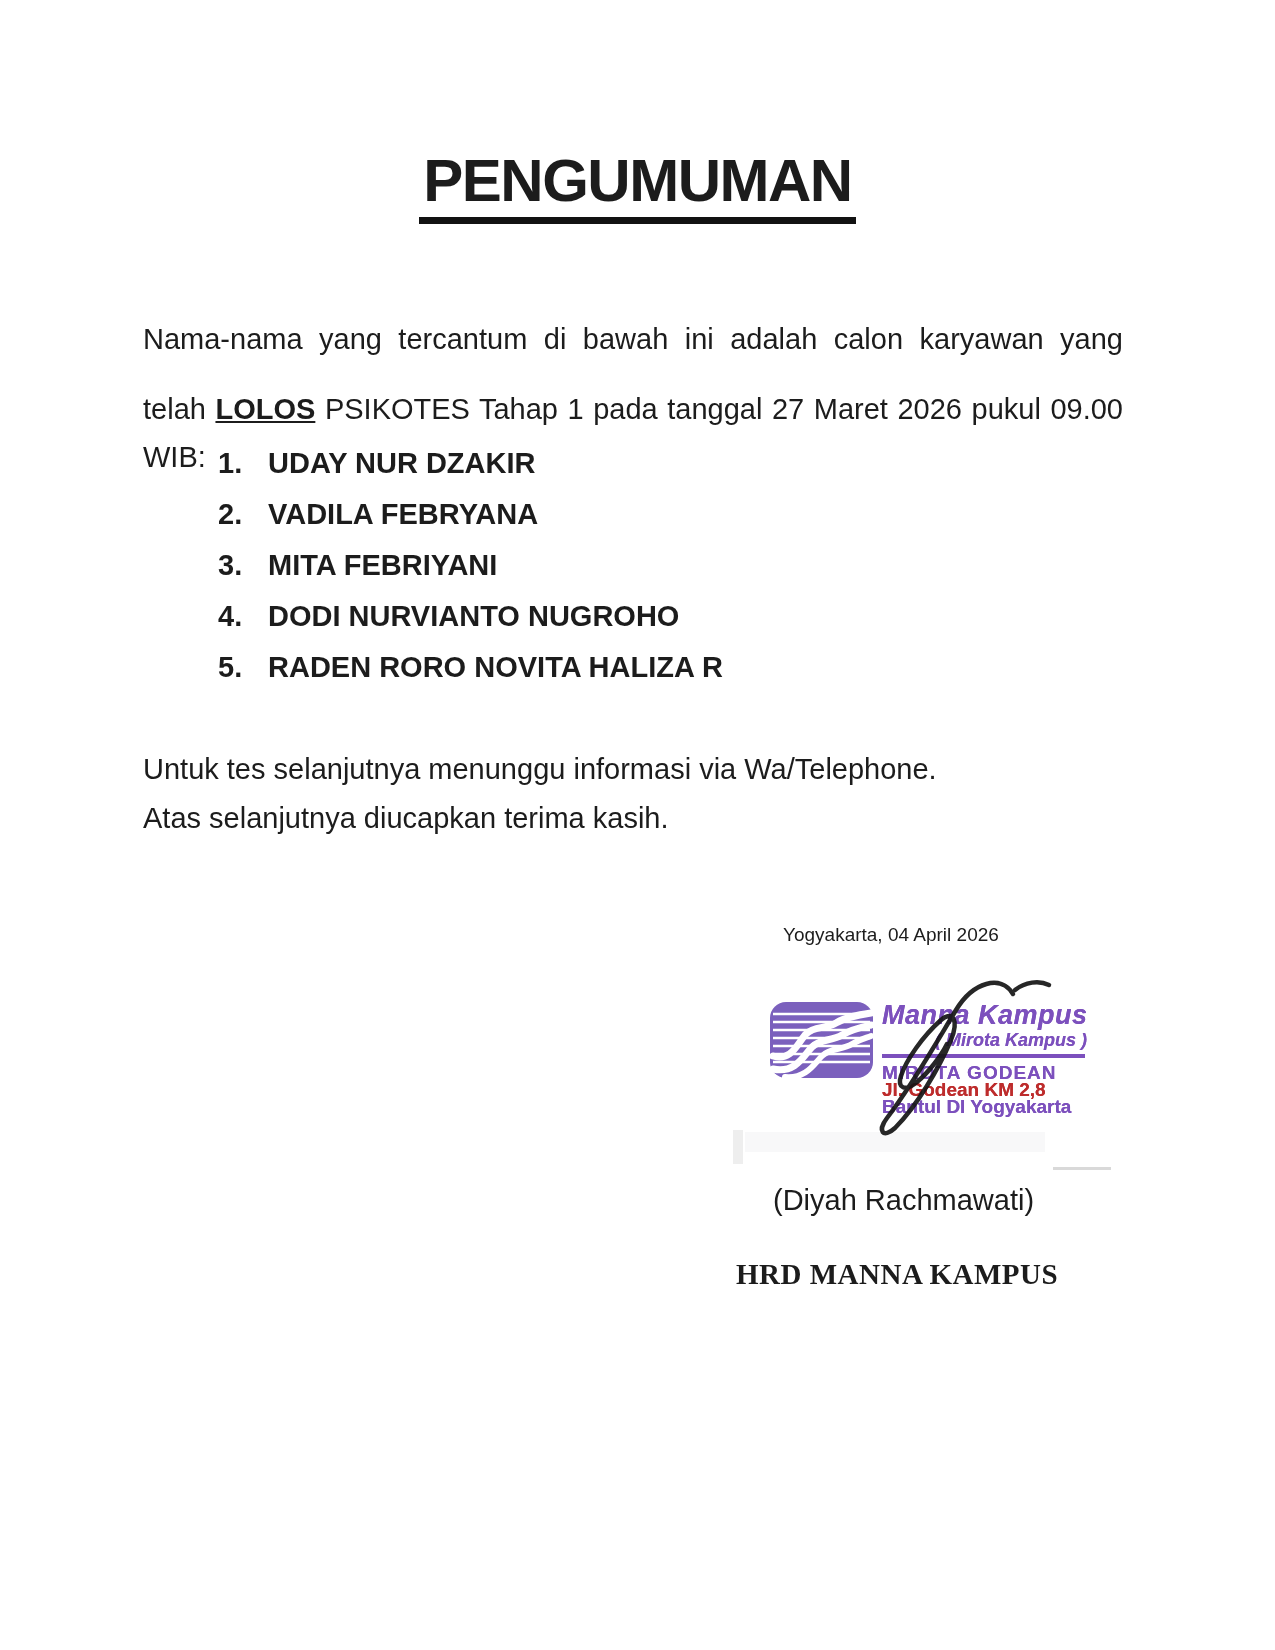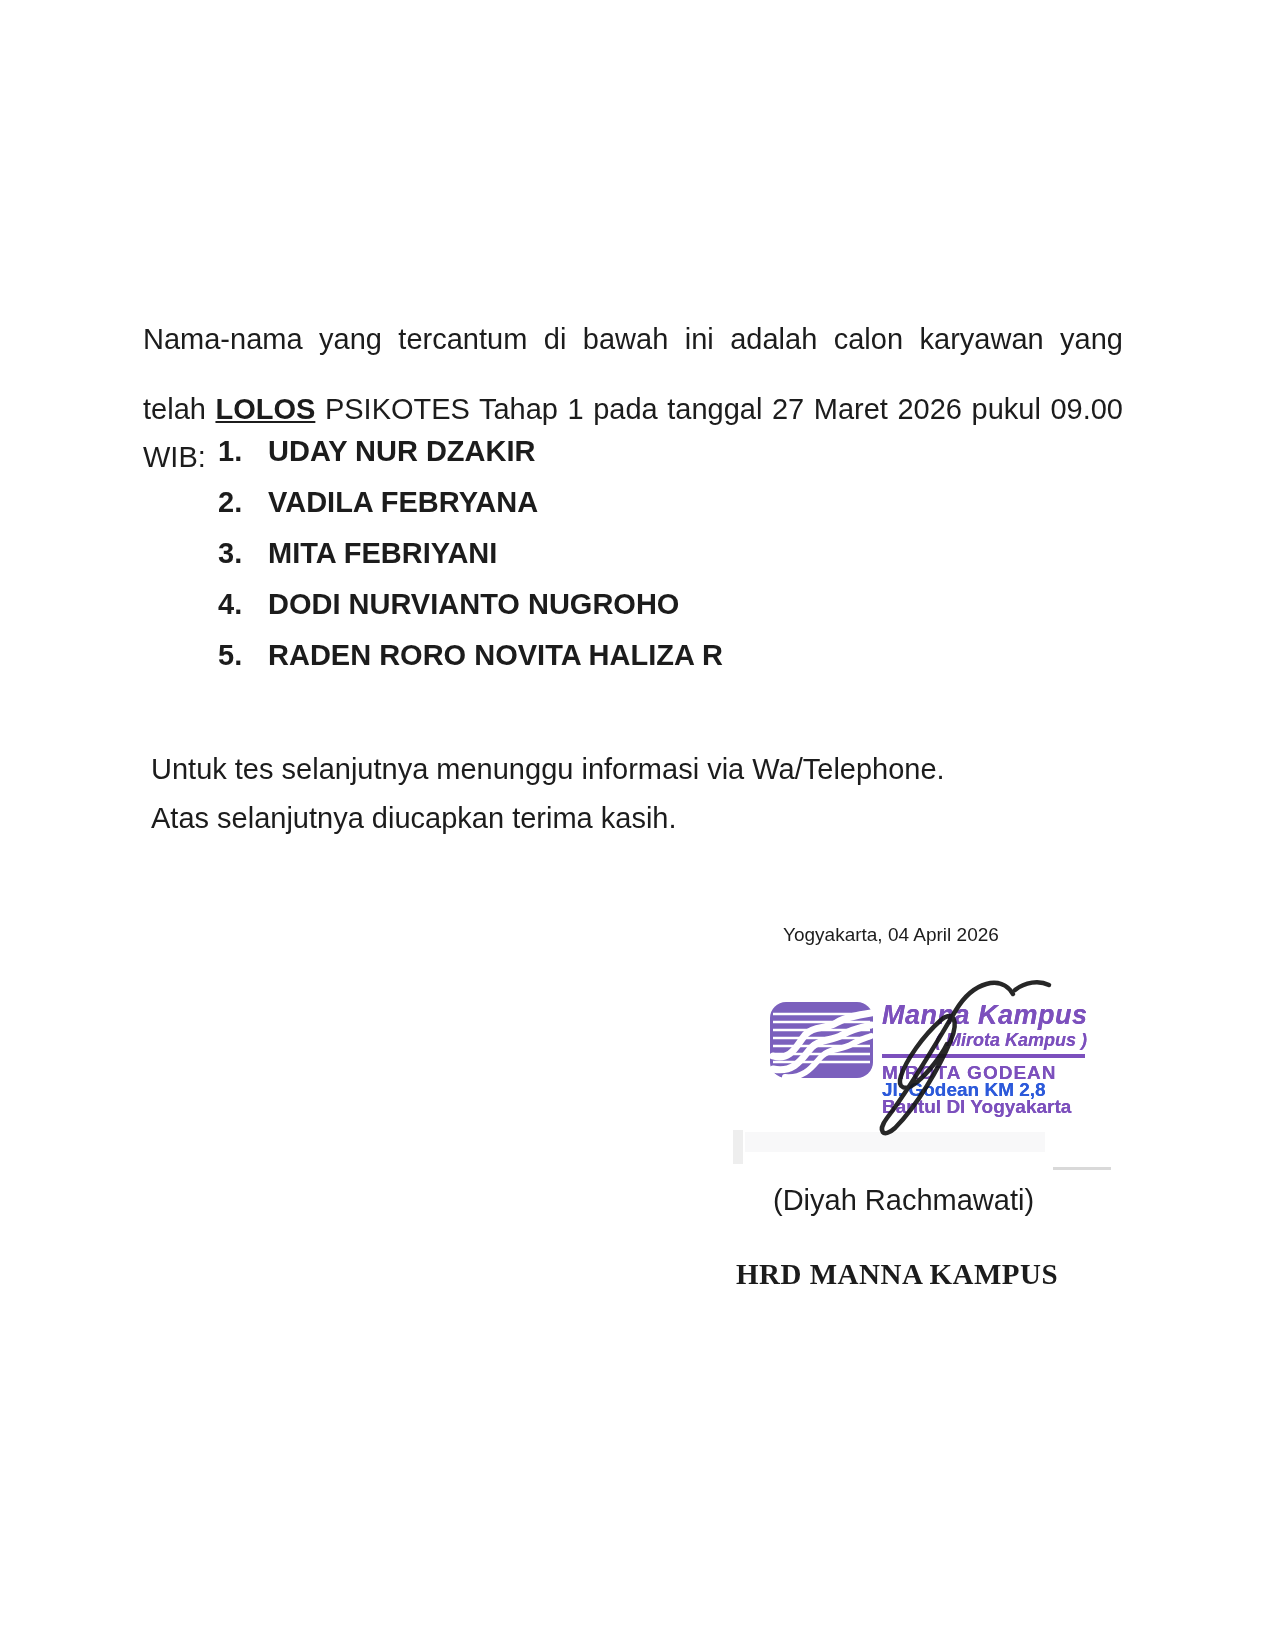--- a/index.html
+++ b/index.html
@@ -8,23 +8,23 @@
     font-family:"Liberation Sans",sans-serif;color:#1c1c1c;overflow:hidden;
   }
   .title{
     position:absolute;top:146px;left:0;width:100%;text-align:center;
     font-size:60px;font-weight:bold;letter-spacing:-1.5px;
   }
   .title span{display:inline-block;border-bottom:7px solid #121212;padding:0 4px 2px 4px;}
   .intro{position:absolute;left:143px;top:294px;width:980px;font-size:29px;line-height:48.5px;}
   .just{text-align:justify;text-align-last:justify;margin-top:21px;}
   .b{font-weight:bold;text-decoration:underline;}
-  .candidates{position:absolute;left:218px;top:426px;font-size:29px;font-weight:bold;line-height:51px;}
+  .candidates{position:absolute;left:218px;top:438px;font-size:29px;font-weight:bold;line-height:51px;}
   .candidate .num{display:inline-block;width:50px;}
-  .closing{position:absolute;left:143px;top:745px;font-size:29px;line-height:48.5px;margin-left:8px;}
+  .closing{position:absolute;left:143px;top:745px;font-size:29px;line-height:48.5px;}
   .dateline{position:absolute;left:783px;top:924px;font-size:19px;}
   .stamp{position:absolute;left:0;top:0;opacity:0.93;}
   .stamp-text{position:absolute;text-shadow:0 0 0.6px currentColor;white-space:nowrap;}
   .brand{left:882px;top:1000px;font-size:27px;font-weight:bold;font-style:italic;letter-spacing:0.5px;}
   .brand-sub{left:935px;top:1030px;font-size:18px;font-weight:bold;font-style:italic;}
   .stamp-sep{position:absolute;left:882px;top:1054px;width:203px;height:4px;}
   .store{left:882px;top:1062px;font-size:19px;font-weight:bold;letter-spacing:1px;}
   .addr1{left:882px;top:1079px;font-size:19px;font-weight:bold;}
   .addr2{left:882px;top:1096px;font-size:19px;font-weight:bold;}
   .logo-svg{position:absolute;left:770px;top:1002px;}
@@ -35,20 +35,23 @@
   .artifact{position:absolute;pointer-events:none;}
   .artifact-dash{left:1053px;top:1167px;width:58px;height:3px;background:#c9c9c9;opacity:0.7;}
   .artifact-smudge{left:733px;top:1130px;width:10px;height:34px;background:#dedede;opacity:0.5;}
   .artifact-band{left:745px;top:1132px;width:300px;height:20px;background:#f2f1f3;opacity:0.5;}
 </style>
 </head>
 <body>
 
 <div class="page">
 
+  <div class="title">
+    <span>PENGUMUMAN</span>
+  </div>
 
   <div class="intro">
     <div class="just">Nama-nama yang tercantum di bawah ini adalah calon karyawan yang</div>
     <div class="just"><span>telah </span><span class="b">LOLOS</span><span> PSIKOTES Tahap 1 pada tanggal 27 Maret 2026 pukul 09.00</span></div>
     <div>WIB:</div>
   </div>
 
   <div class="candidates">
     <div class="candidate">
       <span class="num">1.</span><span>UDAY NUR DZAKIR</span>
@@ -93,21 +96,21 @@
       <g stroke="#ffffff" fill="none" stroke-linecap="round">
         <path d="M3,54 C22,60 28,40 36,32 C44,24 56,27 66,21 C76,15 88,13 101,11" stroke-width="7"></path>
         <path d="M3,67 C26,72 34,53 42,45 C50,37 62,39 72,33 C82,27 92,25 101,23" stroke-width="7"></path>
         <path d="M15,75 C36,77 44,62 52,54 C60,46 72,48 82,42 C90,37 96,36 101,34" stroke-width="6"></path>
       </g>
     </svg>
     <div class="stamp-text brand" style="color:#7343b8">Manna Kampus</div>
     <div class="stamp-text brand-sub" style="color:#7343b8">( Mirota Kampus )</div>
     <div class="stamp-sep" style="background:#7343b8"></div>
     <div class="stamp-text store" style="color:#7343b8">MIROTA GODEAN</div>
-    <div class="stamp-text addr1" style="color:#1d4ed8">Jl. Godean KM 2,8</div>
+    <div class="stamp-text addr1" style="color:#b91c1c">Jl. Godean KM 2,8</div>
     <div class="stamp-text addr2" style="color:#7343b8">Bantul DI Yogyakarta</div>
   </div>
 
   <svg class="signature-svg" width="200" height="170" viewBox="0 0 200 170">
     <g stroke="#151515" stroke-width="4.5" fill="none" stroke-linecap="round" opacity="0.92">
       <path d="M160,18 C170,10 184,8 194,13"></path>
       <path d="M158,22 C146,2 118,10 101,38 C84,66 58,112 32,146
                C22,159 28,167 40,156 C62,134 84,96 96,68
                C104,48 98,38 86,48 C68,64 51,88 46,104
                C42,116 50,120 62,110 C74,100 86,84 92,72"></path>

